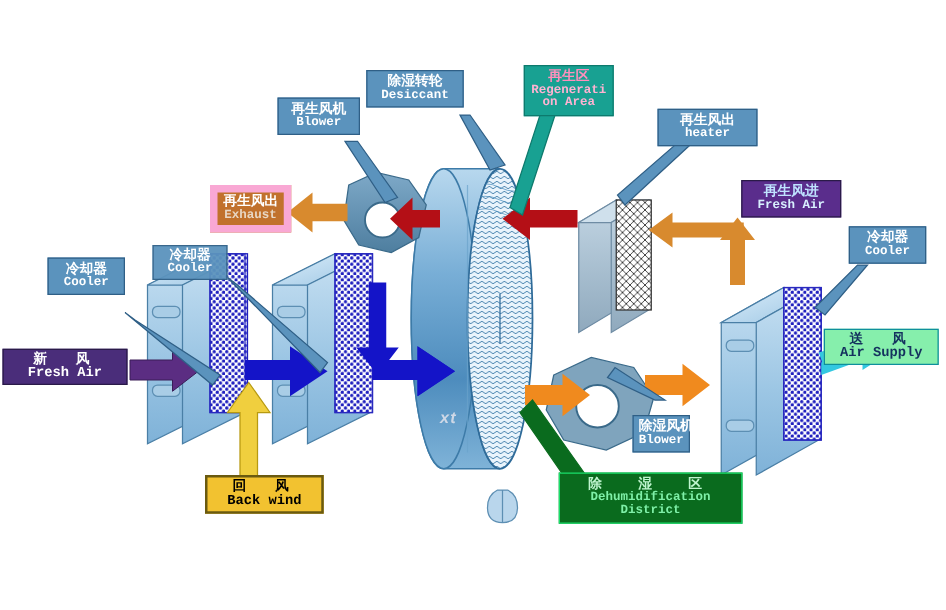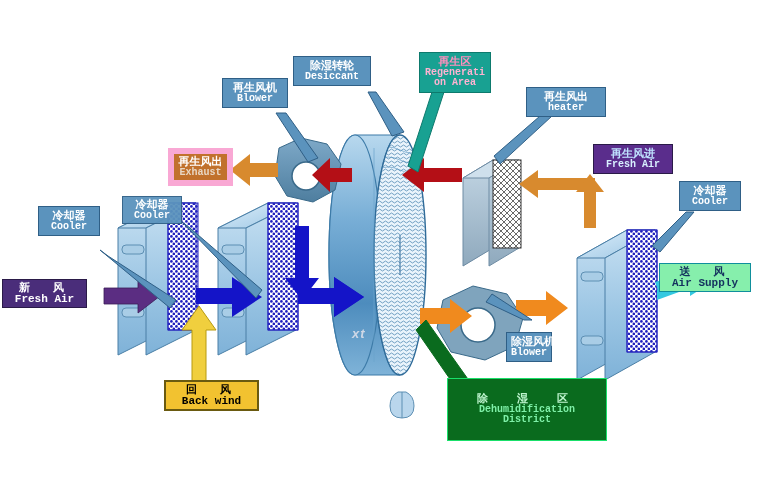--- a/index.html
+++ b/index.html
@@ -310,36 +310,36 @@
   <div class="lbl bx-blue" style="left:38px;top:206px;width:62px;padding:3px 4px;">
     <span class="cn">冷却器</span>
     <span class="en">Cooler</span>
   </div>
 
   <div class="lbl bx-blue" style="left:122px;top:196px;width:60px;padding:2px 4px;opacity:0.95;">
     <span class="cn">冷却器</span>
     <span class="en">Cooler</span>
   </div>
 
-  <div class="lbl bx-purple" style="left:2px;top:279px;width:85px;padding:2px 3px;">
+  <div class="lbl bx-purple" style="left:2px;top:279px;width:100px;padding:2px 3px;">
     <span class="cn">新　风</span>
     <span class="en">Fresh Air</span>
   </div>
 
   <div class="lbl bx-yellow" style="left:164px;top:380px;width:95px;padding:2px 3px;">
     <span class="cn">回　风</span>
     <span class="en">Back wind</span>
   </div>
 
   <div class="lbl bx-blue" style="left:506px;top:332px;width:46px;padding:3px 4px;">
     <span class="cn">除湿风机</span>
     <span class="en">Blower</span>
   </div>
 
-  <div class="lbl bx-green" style="left:447px;top:378px;width:160px;padding:14px 3px;">
+  <div class="lbl bx-green" style="left:447px;top:378px;width:147px;padding:3px 3px;">
     <span class="cn">除　湿　区</span>
     <span class="en">Dehumidification</span>
     <span class="en">District</span>
   </div>
 
   <div class="lbl bx-cyan" style="left:659px;top:263px;width:92px;padding:2px 3px;">
     <span class="cn">送　风</span>
     <span class="en">Air Supply</span>
   </div>
 

